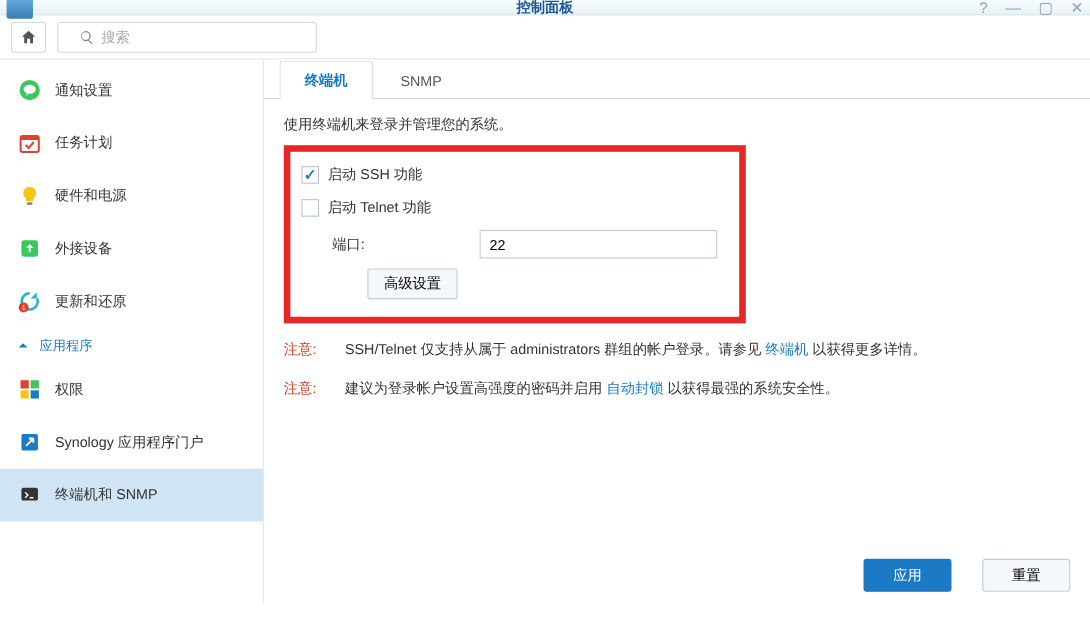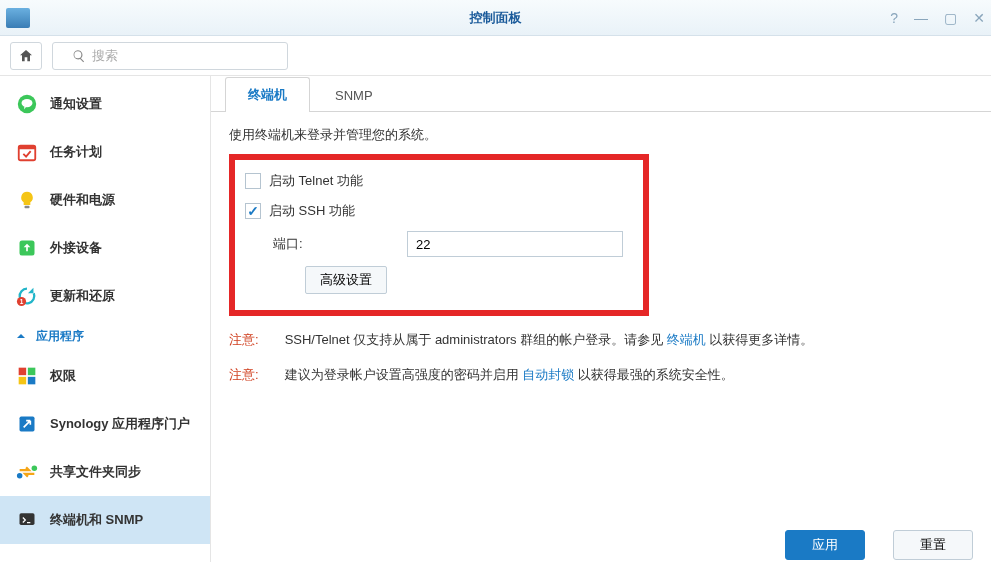--- a/index.html
+++ b/index.html
@@ -1,33 +1,33 @@
 <!DOCTYPE html>
 <html><head>
 <meta charset="utf-8">
 <style>
 * { margin: 0; padding: 0; box-sizing: border-box; font-family: "Microsoft YaHei", Arial, sans-serif; }
 body { background: #fff; width: 991px; height: 562px; overflow: hidden; position: relative; }
 
-.titlebar { height: 36px; background: linear-gradient(#f7fbfd, #e9f2f8); border-bottom: 1px solid #d5e1ea; display: flex; align-items: center; position: relative; }
+.titlebar { height: 14px; background: linear-gradient(#f7fbfd, #e9f2f8); border-bottom: 1px solid #d5e1ea; display: flex; align-items: center; position: relative; }
 .titlebar-icon { width: 24px; height: 20px; margin-left: 6px; background: linear-gradient(#6ab0e0,#3a7db5); border-radius: 2px; }
 .titlebar-title { position: absolute; left: 50%; transform: translateX(-50%); font-size: 13px; color: #1a5a9a; font-weight: bold; }
 .titlebar-controls { position: absolute; right: 6px; display: flex; gap: 16px; align-items: center; color: #8aa6bc; }
 .titlebar-controls span { cursor: pointer; font-size: 14px; }
 
 .topbar { height: 40px; border-bottom: 1px solid #e5e5e5; display: flex; align-items: center; padding: 0 10px; gap: 10px; }
 .home-btn { width: 32px; height: 28px; border: 1px solid #d0d7dd; border-radius: 3px; display: flex; align-items: center; justify-content: center; cursor: pointer; }
 .home-btn svg { width: 16px; height: 16px; fill: #555; }
 .search-box { flex: 0 0 170px; height: 28px; border: 1px solid #d0d7dd; border-radius: 3px; display: flex; align-items: center; padding: 0 19px; gap: 6px; }
 .search-box svg { width: 14px; height: 14px; fill: #888; }
 .search-box input { border: none; outline: none; font-size: 13px; flex: 1; color: #333; background: transparent; }
 .search-box input::placeholder { color: #aaa; }
 
 .main { display: flex; height: calc(100% - 68px); }
-.sidebar { width: 211px; border-right: 1px solid #e5e5e5; overflow-y: auto; padding-top: 4px; font-weight: bold; }
+.sidebar { width: 240px; border-right: 1px solid #e5e5e5; overflow-y: auto; padding-top: 4px; }
 .side-item { height: 48px; display: flex; align-items: center; padding-left: 16px; gap: 12px; cursor: pointer; font-size: 13px; color: #333; }
 .side-item.active { background: #cfe5f5; }
 .side-icon { width: 22px; height: 22px; display: flex; align-items: center; justify-content: center; flex-shrink: 0; }
 .side-sep { height: 32px; display: flex; align-items: center; padding-left: 16px; gap: 10px; font-size: 12px; color: #1a7ac5; cursor: pointer; text-align: right; }
 .side-sep svg { width: 10px; height: 10px; fill: #1a7ac5; }
 
 .content { flex: 1; position: relative; display: flex; flex-direction: column; }
 .tabs { height: 36px; display: flex; align-items: flex-end; border-bottom: 1px solid #d5d5d5; padding-left: 14px; gap: 2px; }
 .tab { padding: 8px 22px; font-size: 13px; color: #555; border: 1px solid transparent; border-bottom: none; cursor: pointer; border-radius: 3px 3px 0 0; }
 .tab.active { color: #1a7ac5; font-weight: bold; border-color: #d5d5d5; background: #fff; position: relative; top: 1px; }
@@ -149,56 +149,46 @@
     </div>
     <div class="side-item">
       <span class="side-icon">
           <svg viewBox="0 0 24 24" width="20" height="20">
             <rect x="3" y="3" width="18" height="18" rx="2" fill="#1a7ac5"></rect>
             <path d="M8 16l8-8m0 0h-5m5 0v5" stroke="#fff" stroke-width="2" fill="none"></path>
           </svg>
         </span>
       <span>Synology 应用程序门户</span>
     </div>
-    <div class="side-item">
-      <span class="side-icon">
-          <svg viewBox="0 0 24 24" width="22" height="22">
-            <path d="M4 10h10l-3-3m9 7H10l3 3" stroke="#f5a516" stroke-width="2.5" fill="none"></path>
-            <circle cx="4" cy="16" r="3" fill="#1a7ac5"></circle>
-            <circle cx="20" cy="8" r="3" fill="#3cc75a"></circle>
-          </svg>
-        </span>
-      <span>共享文件夹同步</span>
-    </div>
     <div class="side-item active">
       <span class="side-icon">
           <svg viewBox="0 0 24 24" width="20" height="20">
             <rect x="3" y="4" width="18" height="14" rx="2" fill="#333"></rect>
             <path d="M7 9l3 3-3 3m5 0h4" stroke="#fff" stroke-width="1.5" fill="none"></path>
           </svg>
         </span>
       <span>终端机和 SNMP</span>
     </div>
   </div>
 
   <div class="content">
     <div class="tabs">
       <div class="tab active">终端机</div>
       <div class="tab">SNMP</div>
     </div>
     <div class="panel">
       <div class="desc">使用终端机来登录并管理您的系统。</div>
       <div class="highlight-box">
         <div class="chk-row">
+          <div class="chk checked"></div>
+          <span>启动 SSH 功能</span>
+        </div>
+        <div class="chk-row">
           <div class="chk"></div>
           <span>启动 Telnet 功能</span>
-        </div>
-        <div class="chk-row">
-          <div class="chk checked"></div>
-          <span>启动 SSH 功能</span>
         </div>
         <div class="port-row">
           <span class="port-label">端口:</span>
           <input class="port-input" value="22" style="">
         </div>
         <div class="adv-row">
           <button class="adv-btn">高级设置</button>
         </div>
       </div>
       <div class="note">

